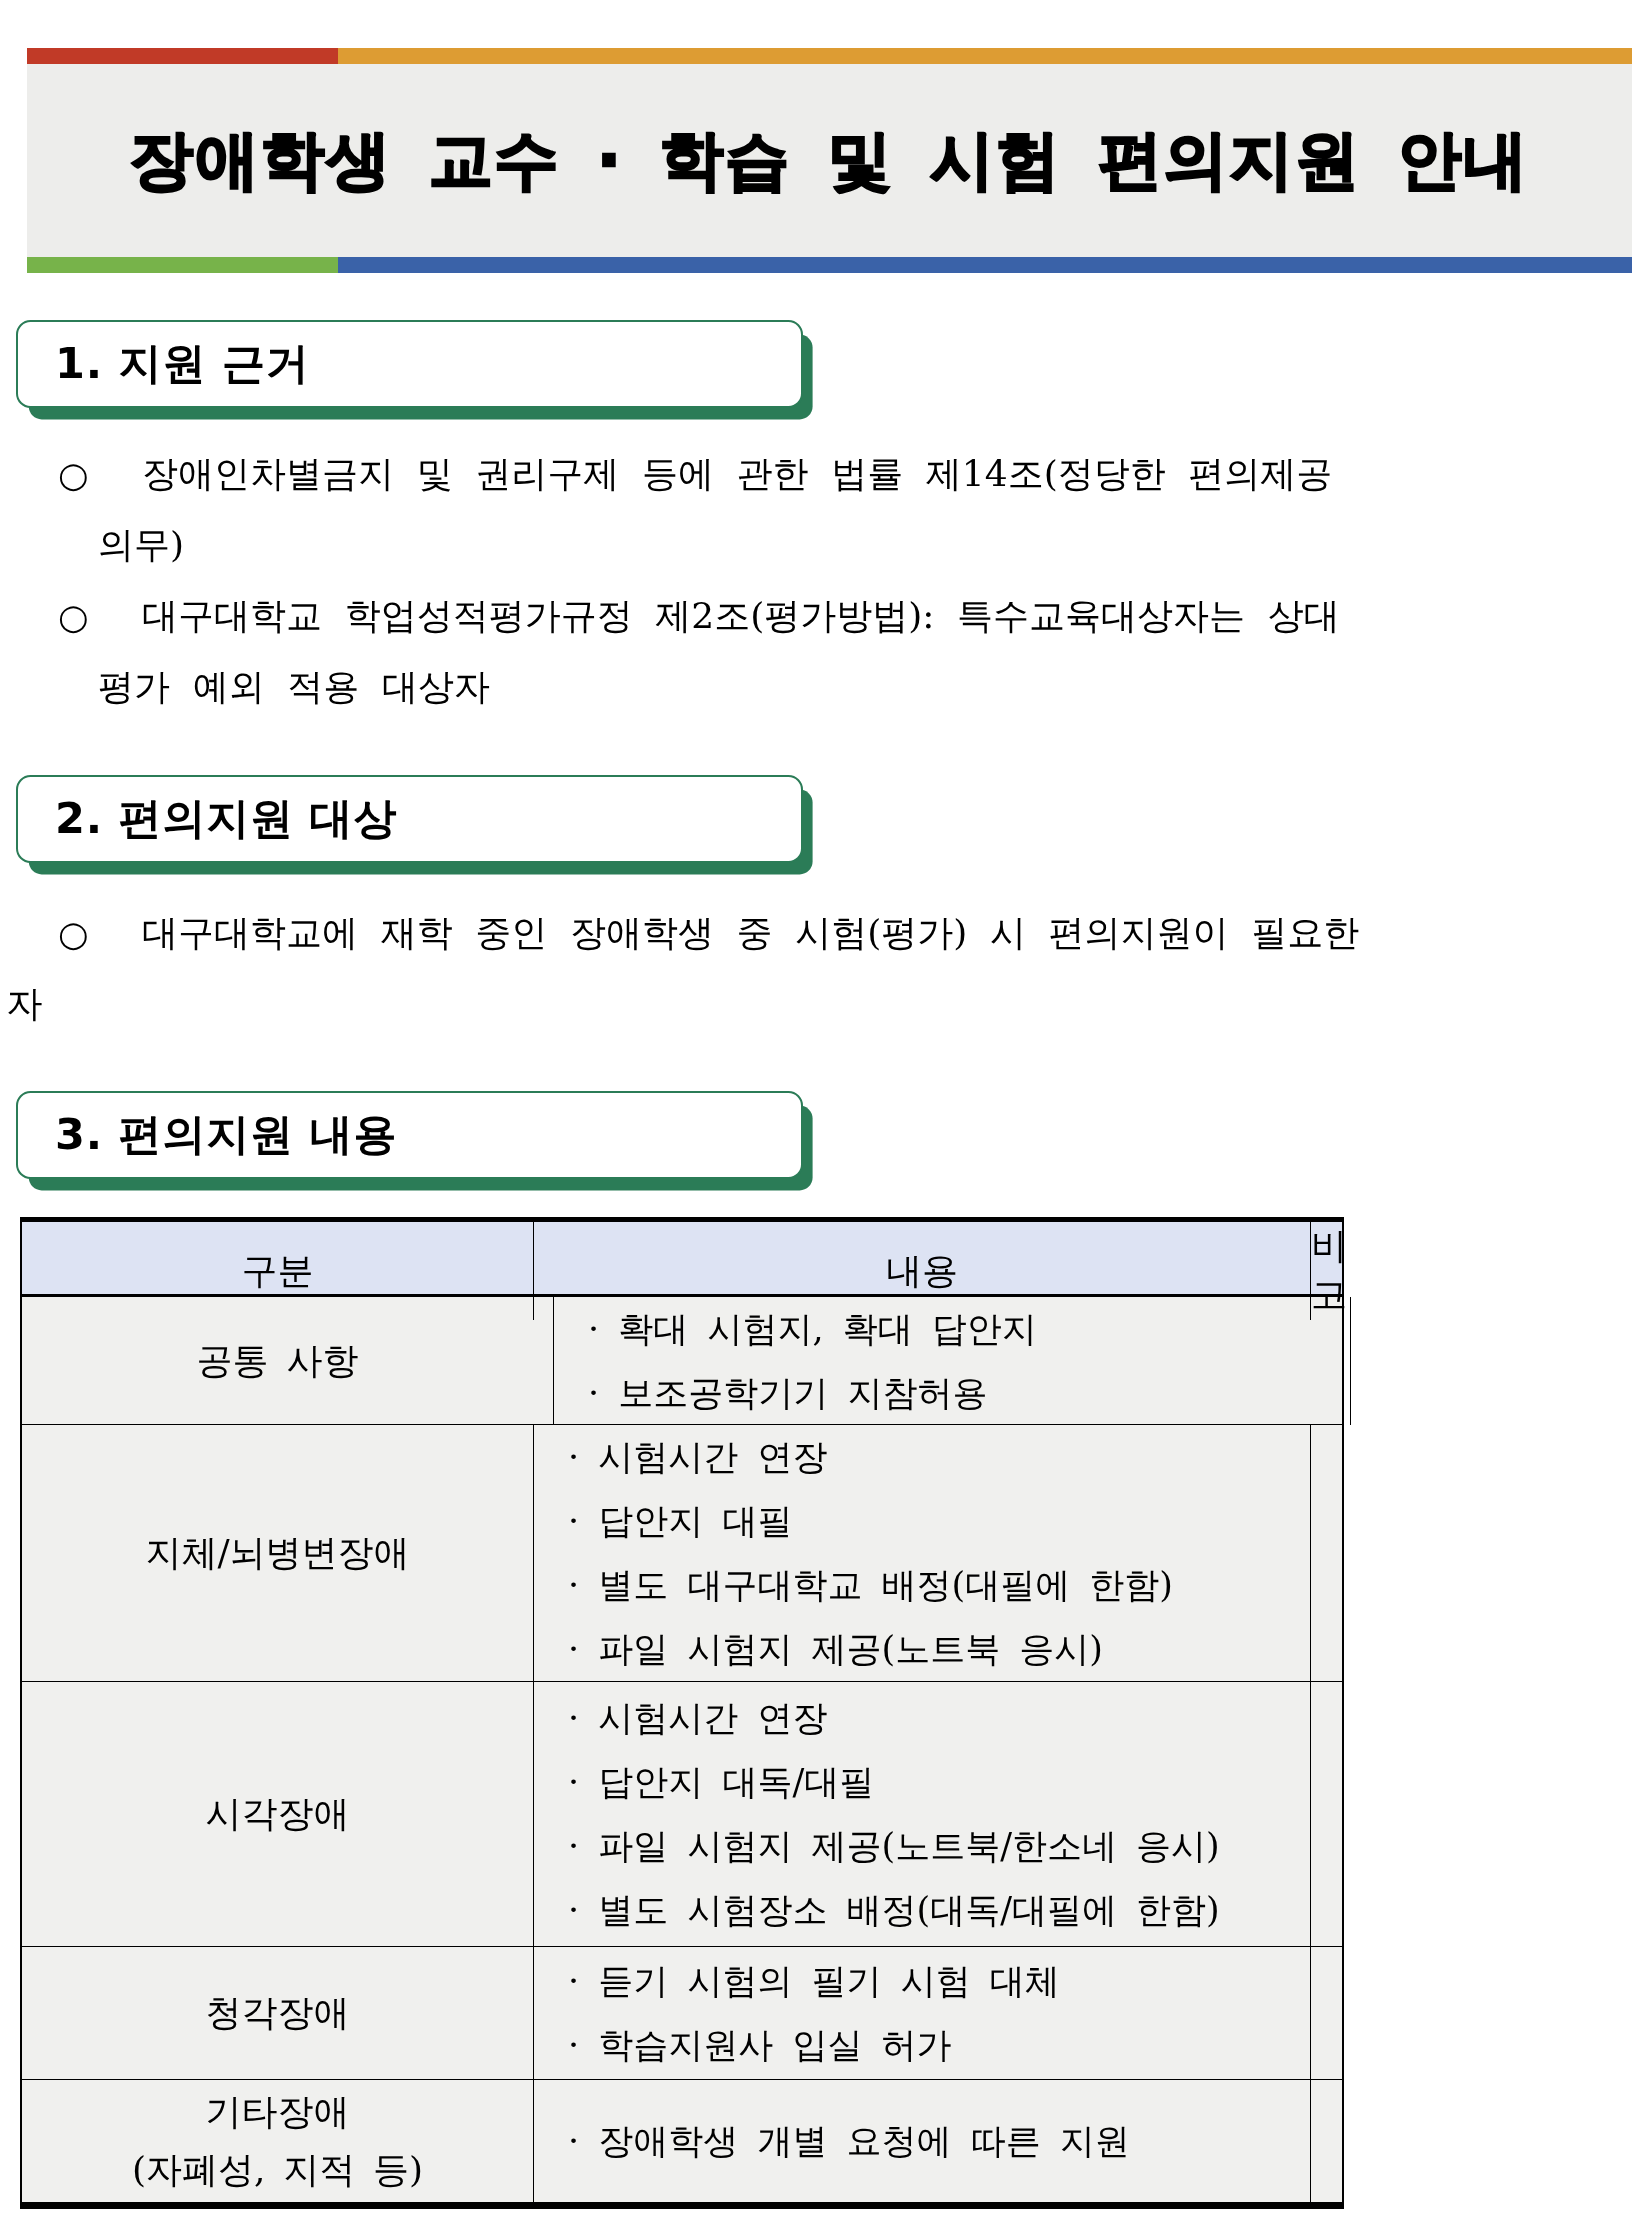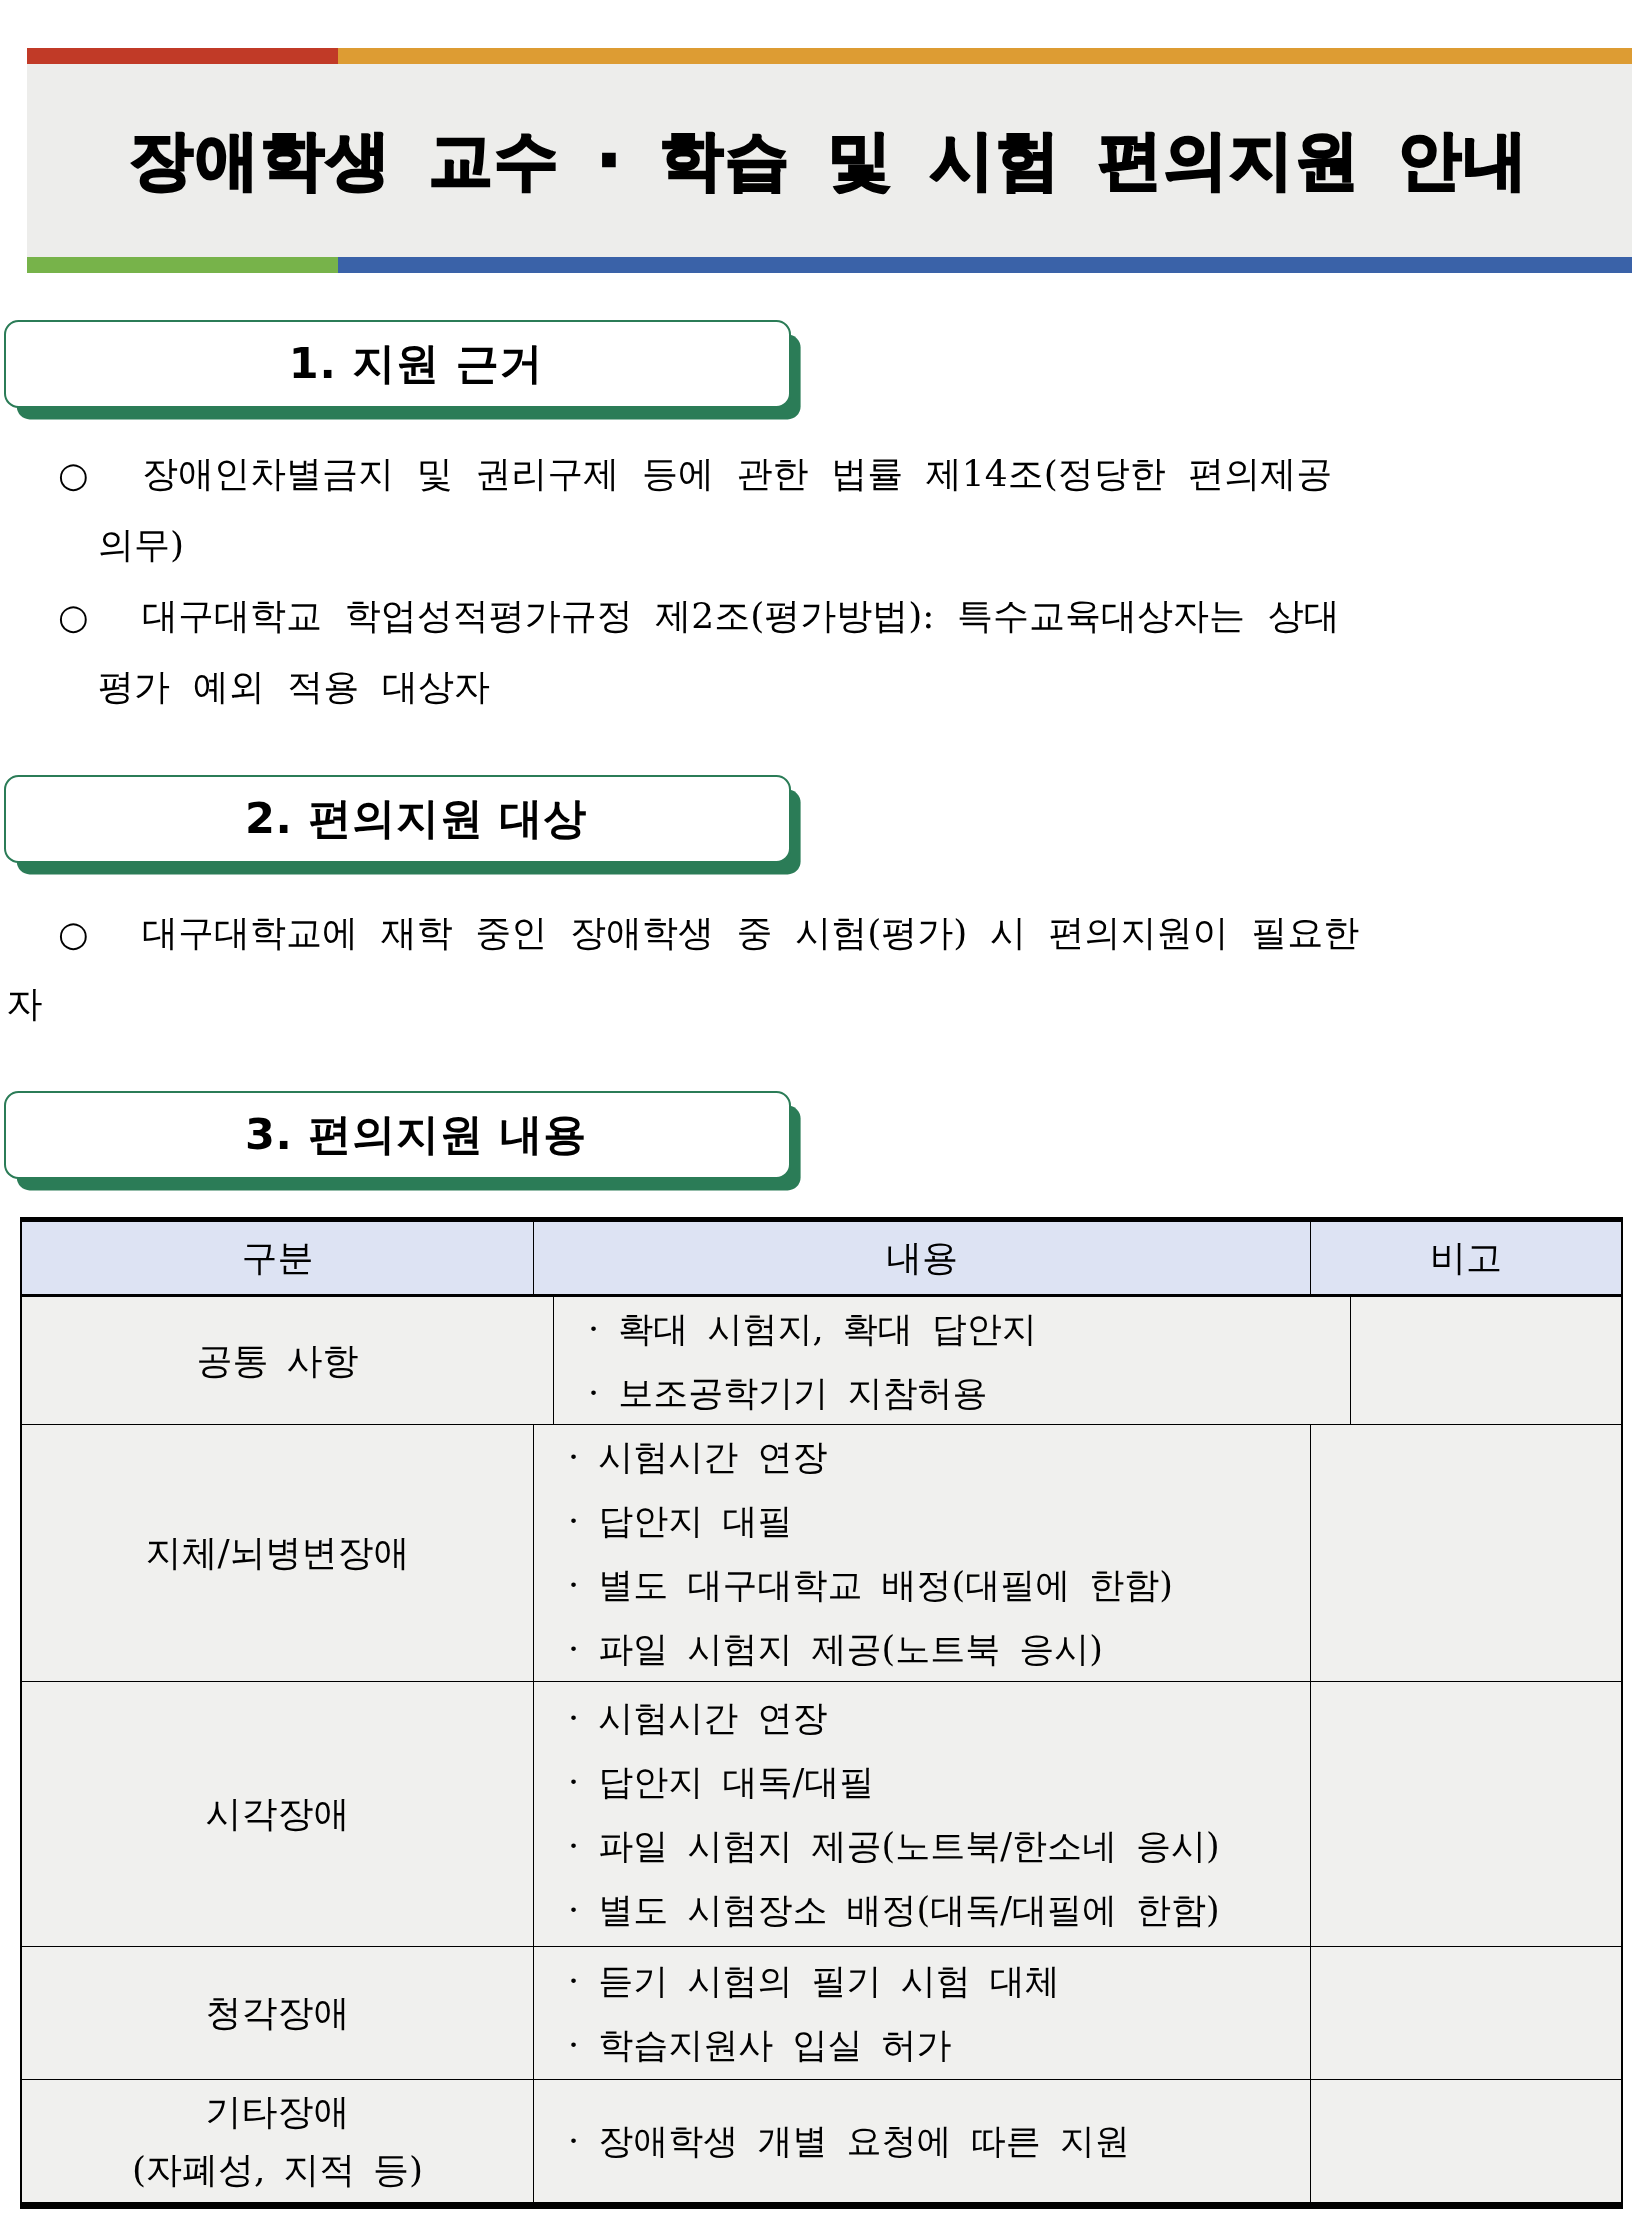--- a/index.html
+++ b/index.html
@@ -18,42 +18,42 @@
     height:193px; display:flex; align-items:center; justify-content:center;
   }
   .doc-title {
     margin:0; font-family:"DejaVu Sans","Liberation Sans",sans-serif;
     font-weight:900; font-size:64px; letter-spacing:1.6px; word-spacing:13px;
     -webkit-text-stroke:2.4px #000;
   }
 
   
   .heading-box {
-    position:absolute; left:4px; width:787px; height:88px;
+    position:absolute; left:16px; width:787px; height:88px;
     background:#ffffff; border:2.4px solid #2b7c57; border-radius:14.5px;
     box-shadow:11.2px 13px 0 -1.6px #2b7c57;
-    display:flex; align-items:center; padding-left:37px; box-sizing:border-box;justify-content:center;
+    display:flex; align-items:center; padding-left:37px; box-sizing:border-box;
   }
   .heading-box .heading-text {
     font-family:"DejaVu Sans","Liberation Sans",sans-serif;
     font-weight:900; font-size:43px; letter-spacing:0.8px;
   }
 
   
   .bullets { position:absolute; left:0; width:1639px; }
   .b-line { height:71px; display:flex; align-items:center;
             font-size:36px; word-spacing:11.2px; white-space:nowrap; }
   .b-line.first { padding-left:58px; }
   .b-line.first .marker { flex:0 0 84px; font-size:35px; }
   .b-line.cont  { padding-left:98px; }
   .b-line.flush { padding-left:6.4px; }
 
   
   .accom-table {
-    position:absolute; left:20px; top:1217px; width:1603px;
+    position:absolute; left:20px; top:1217px; width:1324px;
     background:#f0f0ee; box-sizing:border-box;
     border:2.4px solid #000; border-top-width:5.6px; border-bottom-width:7.2px;
   }
   .t-row { display:grid; grid-template-columns:511px 777px 1fr; }
   .t-row + .t-row { border-top:1.6px solid #000; }
   .t-row.header { background:#dde3f3; border-bottom:2.4px solid #000; }
   .t-cell { border-left:1.6px solid #000; box-sizing:border-box;
             display:flex; flex-direction:column; justify-content:center; }
   .t-cell:first-child { border-left:none; }
   .t-cell.center { align-items:center; text-align:center; }

